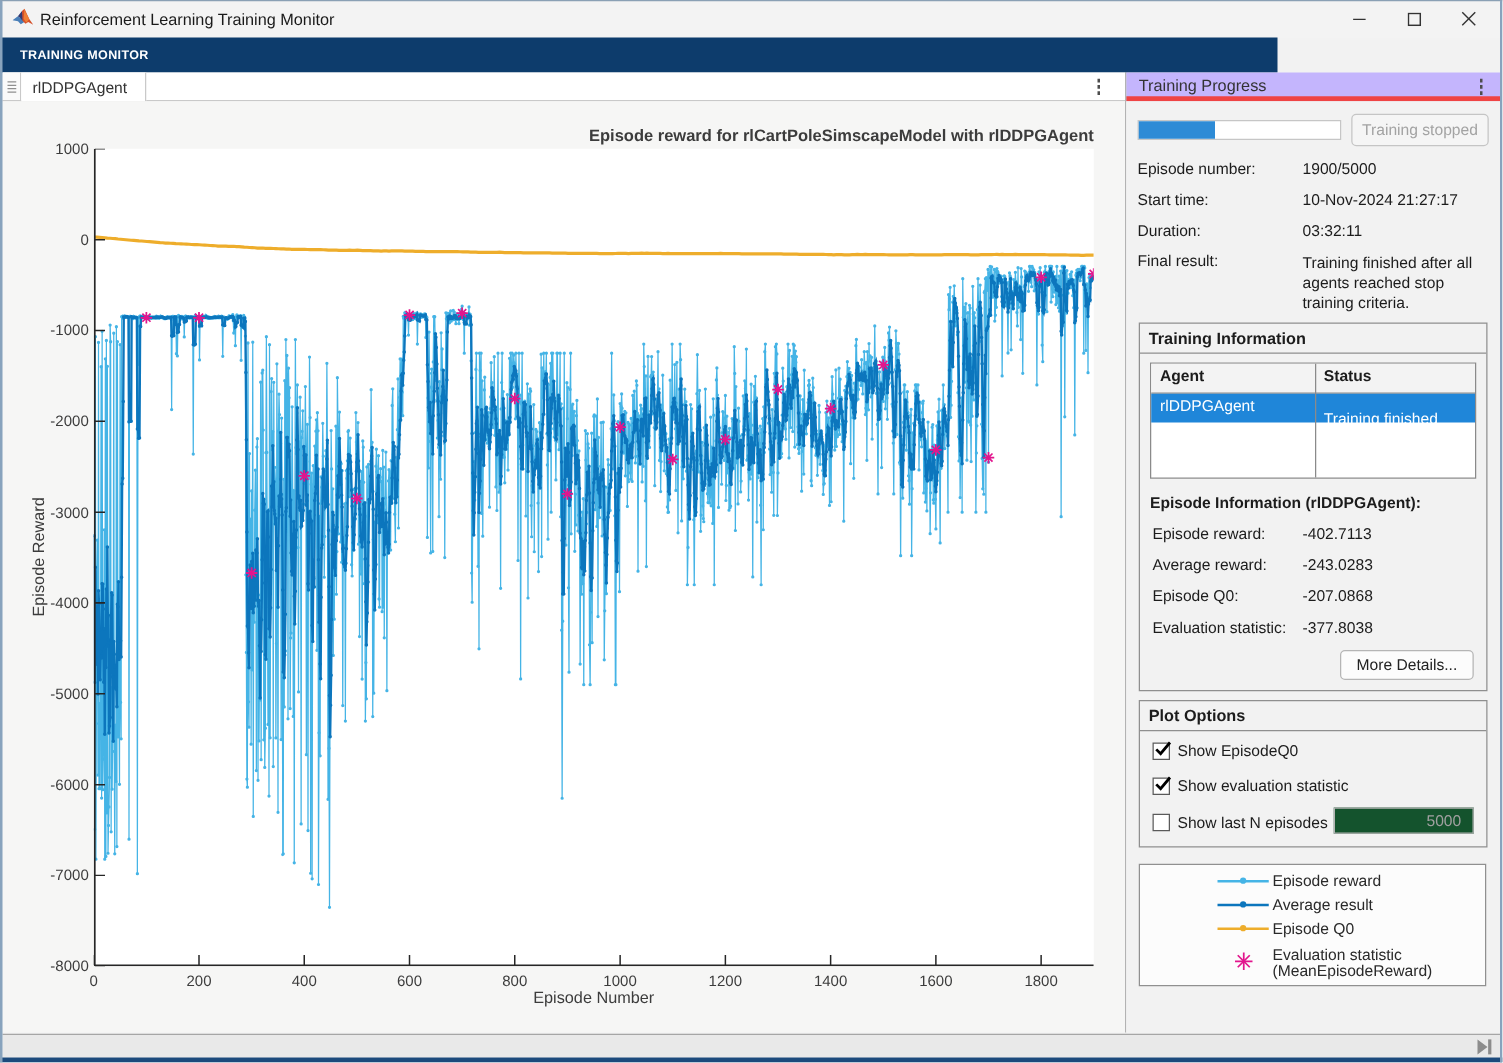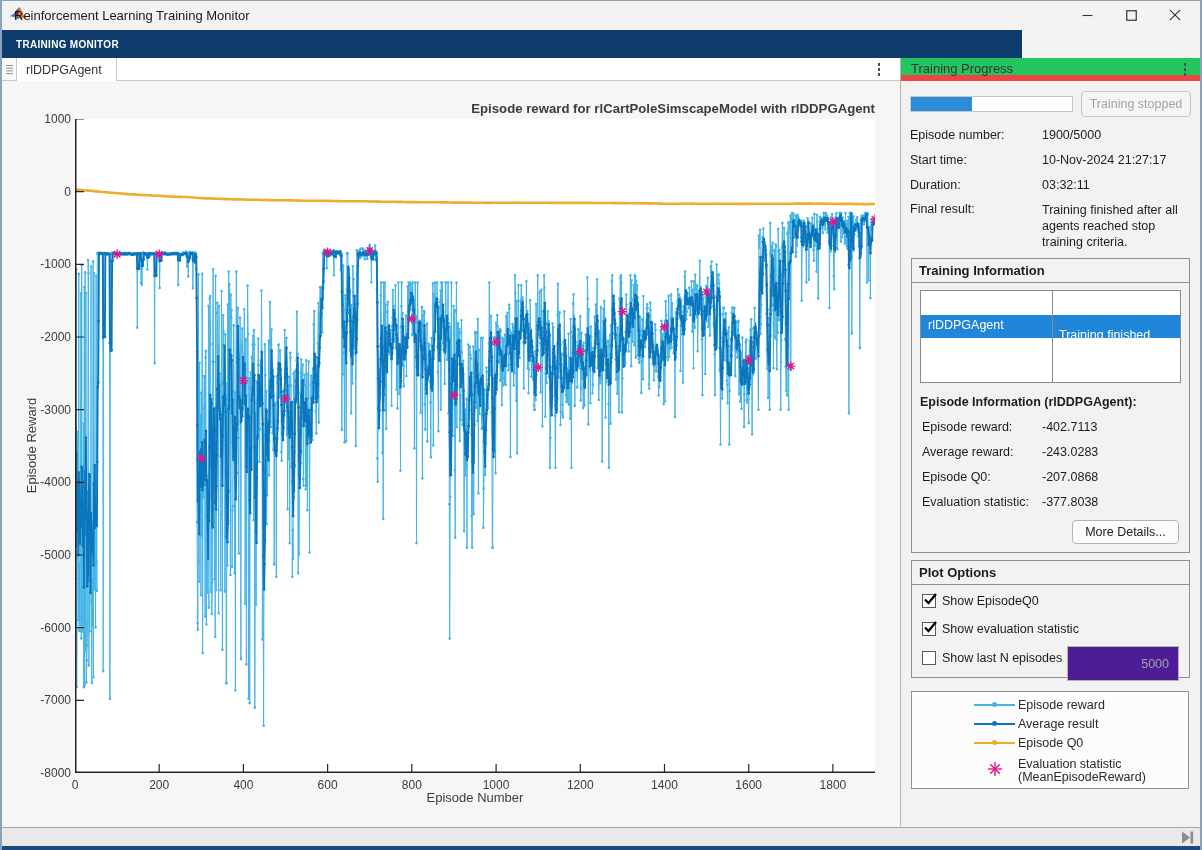--- a/index.html
+++ b/index.html
@@ -8,41 +8,41 @@
          -webkit-font-smoothing:antialiased; }
   .abs { position:absolute; }
 
   
   #win-frame { left:0; top:0; width:1202px; height:850px; border-left:2px solid #88a3bd;
                border-right:2px solid #88a3bd; border-top:1px solid #8aa0b4; pointer-events:none; z-index:50; }
   #bottom-navy { left:0; top:846px; width:1202px; height:4px; background:#1c4a7c; z-index:49; }
 
   
   #titlebar { left:0; top:0; width:1202px; height:30px; background:#f3f3f3; }
-  #titlebar-text { left:14px; top:8px; font-size:13px; color:#1a1a1a; white-space:nowrap; }
+  #titlebar-text { left:32px; top:8px; font-size:13px; color:#1a1a1a; white-space:nowrap; }
   #matlab-logo { left:9.5px; top:6px; width:17px; height:17px; }
   .winbtn { top:0; width:44px; height:30px; display:flex; align-items:center; justify-content:center; }
   #btn-min { left:1065px; } #btn-max { left:1109px; } #btn-close { left:1153px; }
 
   
   #ribbon { left:0; top:30px; width:1022px; height:28px; background:#0d3c6c; }
   #ribbon-tab { left:16px; top:9px; font-size:10px; font-weight:700; letter-spacing:.3px; color:#fff; }
 
   
   #tabstrip { left:2px; top:58px; width:898px; height:23px; background:#fff; border-bottom:1px solid #c9c9c9; }
   #tab-grip { left:2px; top:58px; width:15px; height:23px; background:#fafafa; border-right:1px solid #c9c9c9;
               border-bottom:1px solid #c9c9c9; display:flex; align-items:center; justify-content:center; }
   #doc-tab { left:17px; top:58px; width:100px; height:23px; background:#fff; border-right:1px solid #c9c9c9;
              display:flex; align-items:center; padding-left:9px; font-size:12.5px; color:#333; }
   .kebab { display:flex; flex-direction:column; gap:2.5px; align-items:center; }
   .kebab i { width:2.5px; height:2.5px; background:#4d4d4d; display:block; }
   #tabstrip-kebab { left:869px; top:58px; width:20px; height:23px; display:flex; align-items:center; justify-content:center; }
 
   
-  #panel-header { left:901px; top:58px; width:299px; height:23px; background:#22c55e; border-bottom:6px solid #ef4444; }
+  #panel-header { left:901px; top:58px; width:299px; height:23px; background:#c4b5fd; border-bottom:4px solid #ef4444; }
   #panel-title { left:10px; top:3px; font-size:13px; color:#333; position:absolute; }
   #panel-kebab { left:1174px; top:58px; width:22px; height:23px; display:flex; align-items:center; justify-content:center; }
 
   #vdivider { left:900px; top:58px; width:1px; height:768px; background:#b3b3b3; }
 
   
   #figure { left:2px; top:81px; width:898px; height:745px; background:#f6f6f5; }
   #axes-bg { left:75px; top:119px; width:800px; height:654px; background:#fff; }
   #chart-svg { left:75px; top:119px; }
   #chart-title { left:75px; top:101px; width:800px; text-align:right; font-size:13.2px; font-weight:700; color:#3c3c3c; }
@@ -81,22 +81,22 @@
   .statrow { position:absolute; left:10px; width:260px; }
   .statrow .lbl { position:absolute; left:0; } .statrow .val { position:absolute; left:120px; }
   #more-details { position:absolute; left:160px; top:261px; width:107px; height:24px; border:1px solid #b5b5b5;
                   border-radius:4px; background:#fcfcfc; color:#222; font-size:12.5px; display:flex; align-items:center; justify-content:center; }
 
   #po-box { top:560px; height:118px; }
   .cbrow { position:absolute; left:10px; height:15px; }
   .cbox { position:absolute; left:0; top:0; width:14px; height:14px; border:1.5px solid #5a5a5a; background:#fff; }
   .cbox svg { position:absolute; left:-1px; top:-5px; }
   .cbrow .cblbl { position:absolute; left:20px; top:0px; white-space:nowrap; }
-  #n-input { position:absolute; left:155px; top:85px; width:112px; height:35px; border:1px solid #b3b3b3;
-             background:#4c1d95; color:#a0a0a0; font-size:12.5px; text-align:right; padding-right:9px;
+  #n-input { position:absolute; left:155px; top:85px; width:112px; height:21px; border:1px solid #b3b3b3;
+             background:#14532d; color:#a0a0a0; font-size:12.5px; text-align:right; padding-right:9px;
              font-family:"Liberation Sans", sans-serif; }
 
   #legend-box { left:911px; top:691px; width:278px; height:98px; background:#fcfcfc; border:1px solid #909090; }
   .leg-item { position:absolute; left:0; width:100%; }
   .leg-sample { position:absolute; left:62px; width:41px; top:50%; }
   .leg-line { position:absolute; left:0; top:-1px; width:41px; height:2px; }
   .leg-dot { position:absolute; left:18px; top:-3px; width:5px; height:5px; border-radius:50%; }
   .leg-lbl { position:absolute; left:106px; font-size:12.5px; color:#2a2a2a; line-height:13px; }
 
   #statusbar { left:2px; top:827px; width:1198px; height:19px; background:#e9e9e9; border-top:1px solid #a6a6a6; }
@@ -232,20 +232,24 @@
     <div class="inforow" style="top: 202px;">
       <span class="lbl">Final result:</span>
       <span class="val wrap">Training finished after all agents reached stop training criteria.</span>
     </div>
   </div>
 
 <div class="abs groupbox" id="ti-box">
   <div class="gb-title">Training Information</div>
   <div class="gb-sep"></div>
   <div id="agent-table">
+    <div id="agent-thead">
+      <span class="th" id="th-agent">Agent</span>
+      <span class="th" id="th-status">Status</span>
+    </div>
     <div id="table-body">
         <div class="trow selected" style="top: 24px;">
           <span class="td c0">rlDDPGAgent</span>
           <span class="td c1">Training finished</span>
         </div>
       </div>
     <div id="col-div"></div>
   </div>
   <div id="epinfo-title">Episode Information (rlDDPGAgent):</div>
   <div id="stat-rows">

